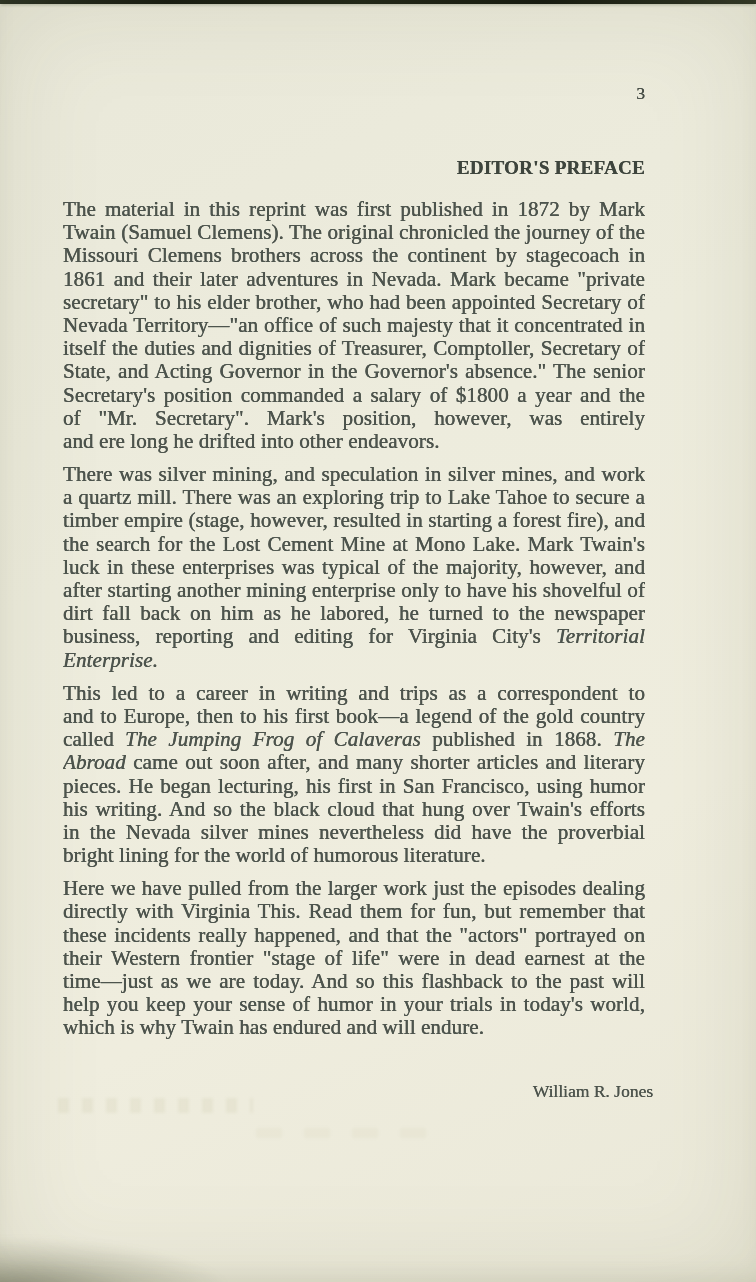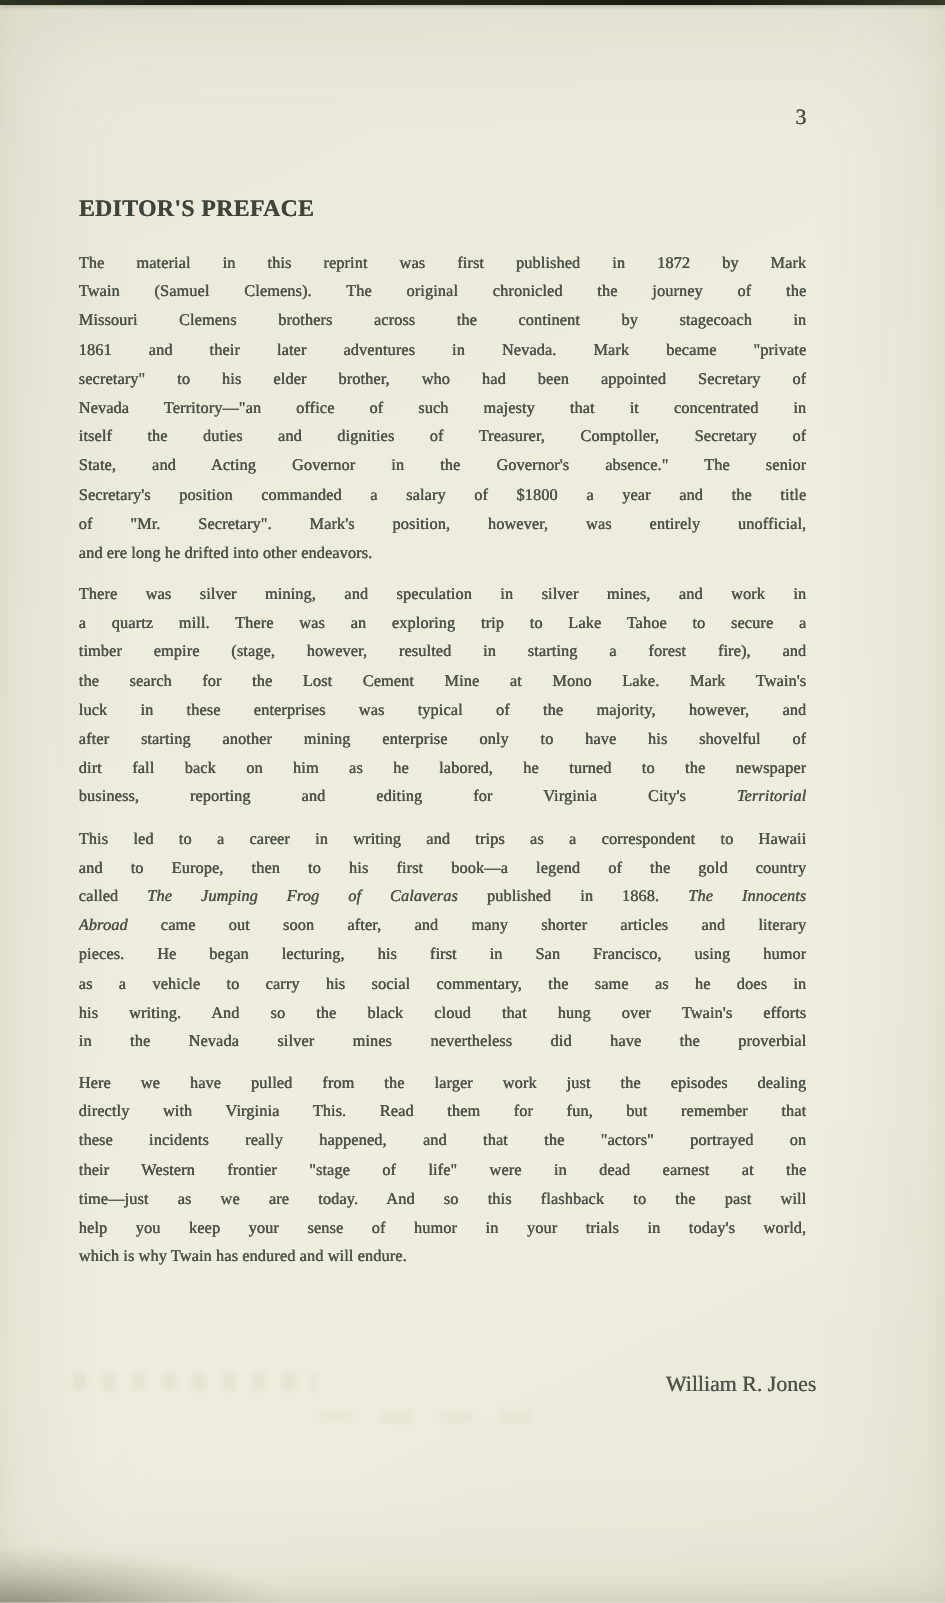--- a/index.html
+++ b/index.html
@@ -35,33 +35,33 @@
     font-size: 17.5px;
     color: #474e47;
     text-shadow: 0.25px 0 currentColor;
   }
   .heading {
     position: absolute;
     top: 157px;
     left: 63px;
     width: 582px;
     margin: 0;
-    text-align: left;
+    text-align: right;
     font-size: 19px;
     font-weight: 700;
     letter-spacing: 0.3px;
     color: #3e453d;
     text-shadow: 0.3px 0 currentColor;
   }
   .body-text {
     position: absolute;
     top: 198px;
     left: 63px;
     width: 582px;
-    font-size: 13px;
+    font-size: 21px;
     line-height: 23.2px;
     letter-spacing: 0.1px;
     text-shadow: 0.25px 0 currentColor, -0.15px 0 rgba(77, 84, 77, 0.55);
   }
   .paragraph { margin: 0 0 10px 0; }
   .paragraph:last-child { margin-bottom: 16px; }
   .line {
     text-align: justify;
     text-align-last: justify;
     height: 23.2px;
@@ -75,21 +75,20 @@
   em { font-style: italic; }
   .signature {
     position: absolute;
     top: 1081px;
     left: 63px;
     width: 590px;
     text-align: right;
     font-size: 17.5px;
     color: #4d544d;
     text-shadow: 0.25px 0 currentColor;
-    margin-top: 16px;
   }
   
   .ghost {
     position: absolute;
     pointer-events: none;
     filter: blur(1.6px);
   }
   .ghost-a {
     top: 1098px; left: 58px; width: 195px; height: 15px;
     background: repeating-linear-gradient(90deg,
@@ -143,30 +142,31 @@
       </div>
       <div class="paragraph">
         <div class="line"><span>There was silver mining, and speculation in silver mines, and work in</span></div>
         <div class="line"><span>a quartz mill. There was an exploring trip to Lake Tahoe to secure a</span></div>
         <div class="line"><span>timber empire (stage, however, resulted in starting a forest fire), and</span></div>
         <div class="line"><span>the search for the Lost Cement Mine at Mono Lake. Mark Twain's</span></div>
         <div class="line"><span>luck in these enterprises was typical of the majority, however, and</span></div>
         <div class="line"><span>after starting another mining enterprise only to have his shovelful of</span></div>
         <div class="line"><span>dirt fall back on him as he labored, he turned to the newspaper</span></div>
         <div class="line"><span>business, reporting and editing for Virginia City's </span><em>Territorial</em></div>
+        <div class="line line--last"><em>Enterprise.</em></div>
       </div>
       <div class="paragraph">
         <div class="line"><span>This led to a career in writing and trips as a correspondent to Hawaii</span></div>
         <div class="line"><span>and to Europe, then to his first book—a legend of the gold country</span></div>
         <div class="line"><span>called </span><em>The Jumping Frog of Calaveras</em><span> published in 1868. </span><em>The Innocents</em></div>
         <div class="line"><em>Abroad</em><span> came out soon after, and many shorter articles and literary</span></div>
         <div class="line"><span>pieces. He began lecturing, his first in San Francisco, using humor</span></div>
-        <div class="line"><span>as a vehicle to carry his social commentary, the same as he does in</span></div>
         <div class="line"><span>his writing. And so the black cloud that hung over Twain's efforts</span></div>
         <div class="line"><span>in the Nevada silver mines nevertheless did have the proverbial</span></div>
+        <div class="line line--last"><span>bright lining for the world of humorous literature.</span></div>
       </div>
       <div class="paragraph">
         <div class="line"><span>Here we have pulled from the larger work just the episodes dealing</span></div>
         <div class="line"><span>directly with Virginia This. Read them for fun, but remember that</span></div>
         <div class="line"><span>these incidents really happened, and that the "actors" portrayed on</span></div>
         <div class="line"><span>their Western frontier "stage of life" were in dead earnest at the</span></div>
         <div class="line"><span>time—just as we are today. And so this flashback to the past will</span></div>
         <div class="line"><span>help you keep your sense of humor in your trials in today's world,</span></div>
         <div class="line line--last"><span>which is why Twain has endured and will endure.</span></div>
       </div>

